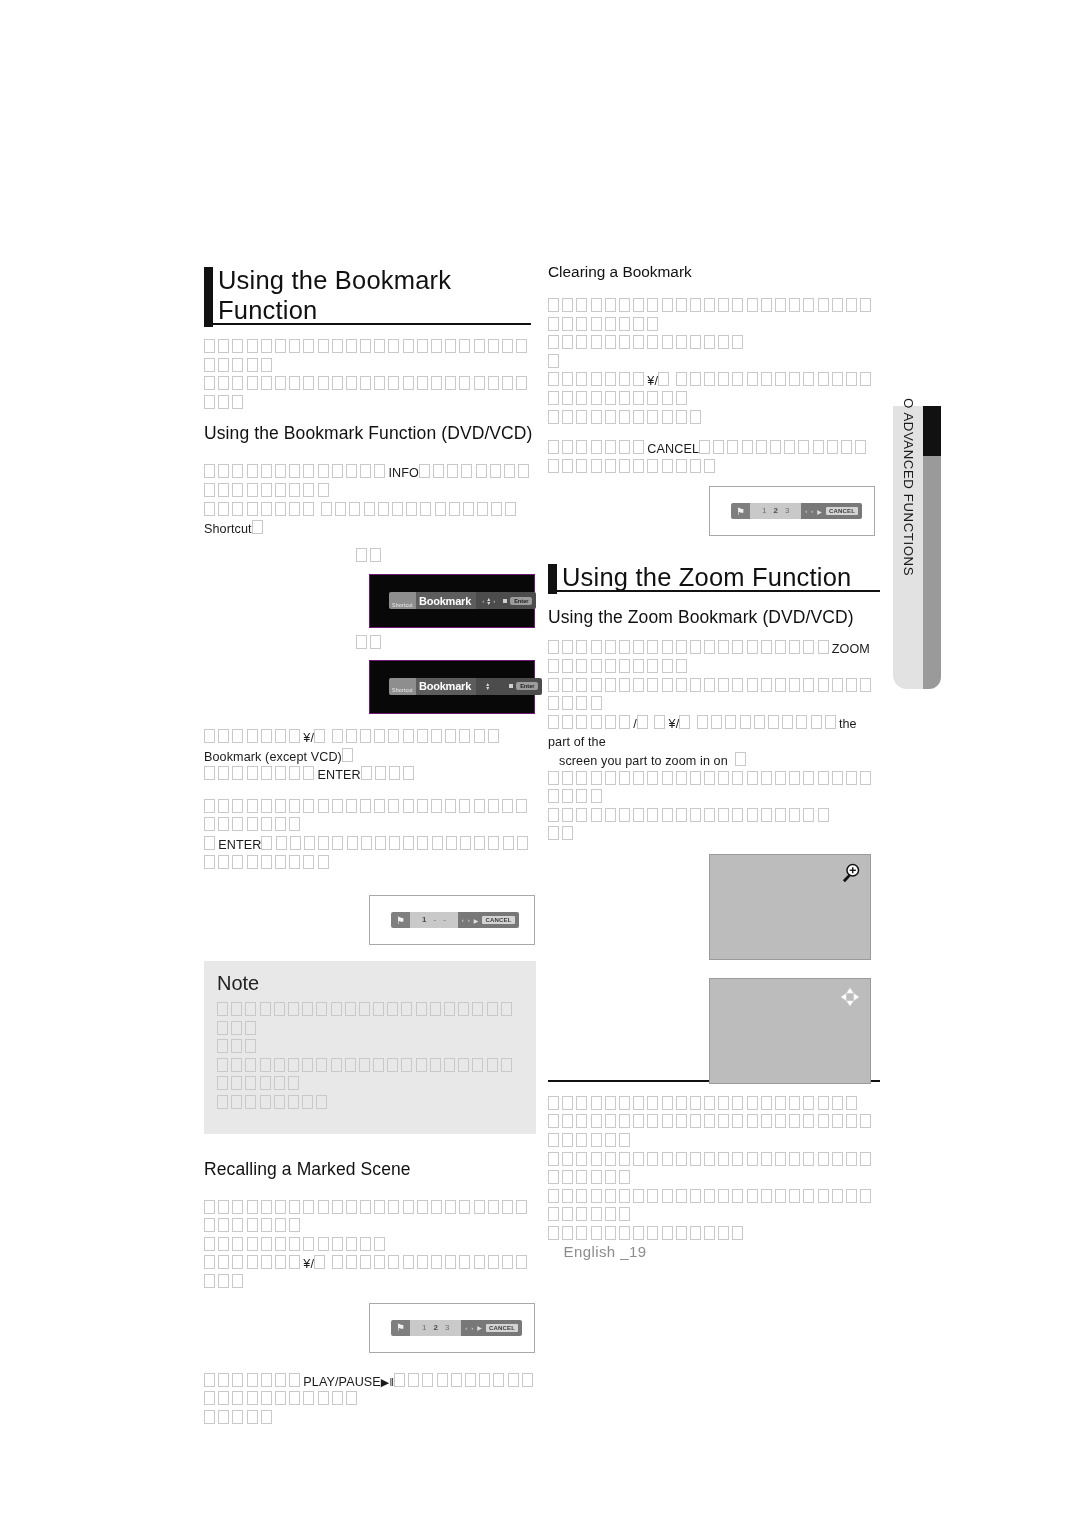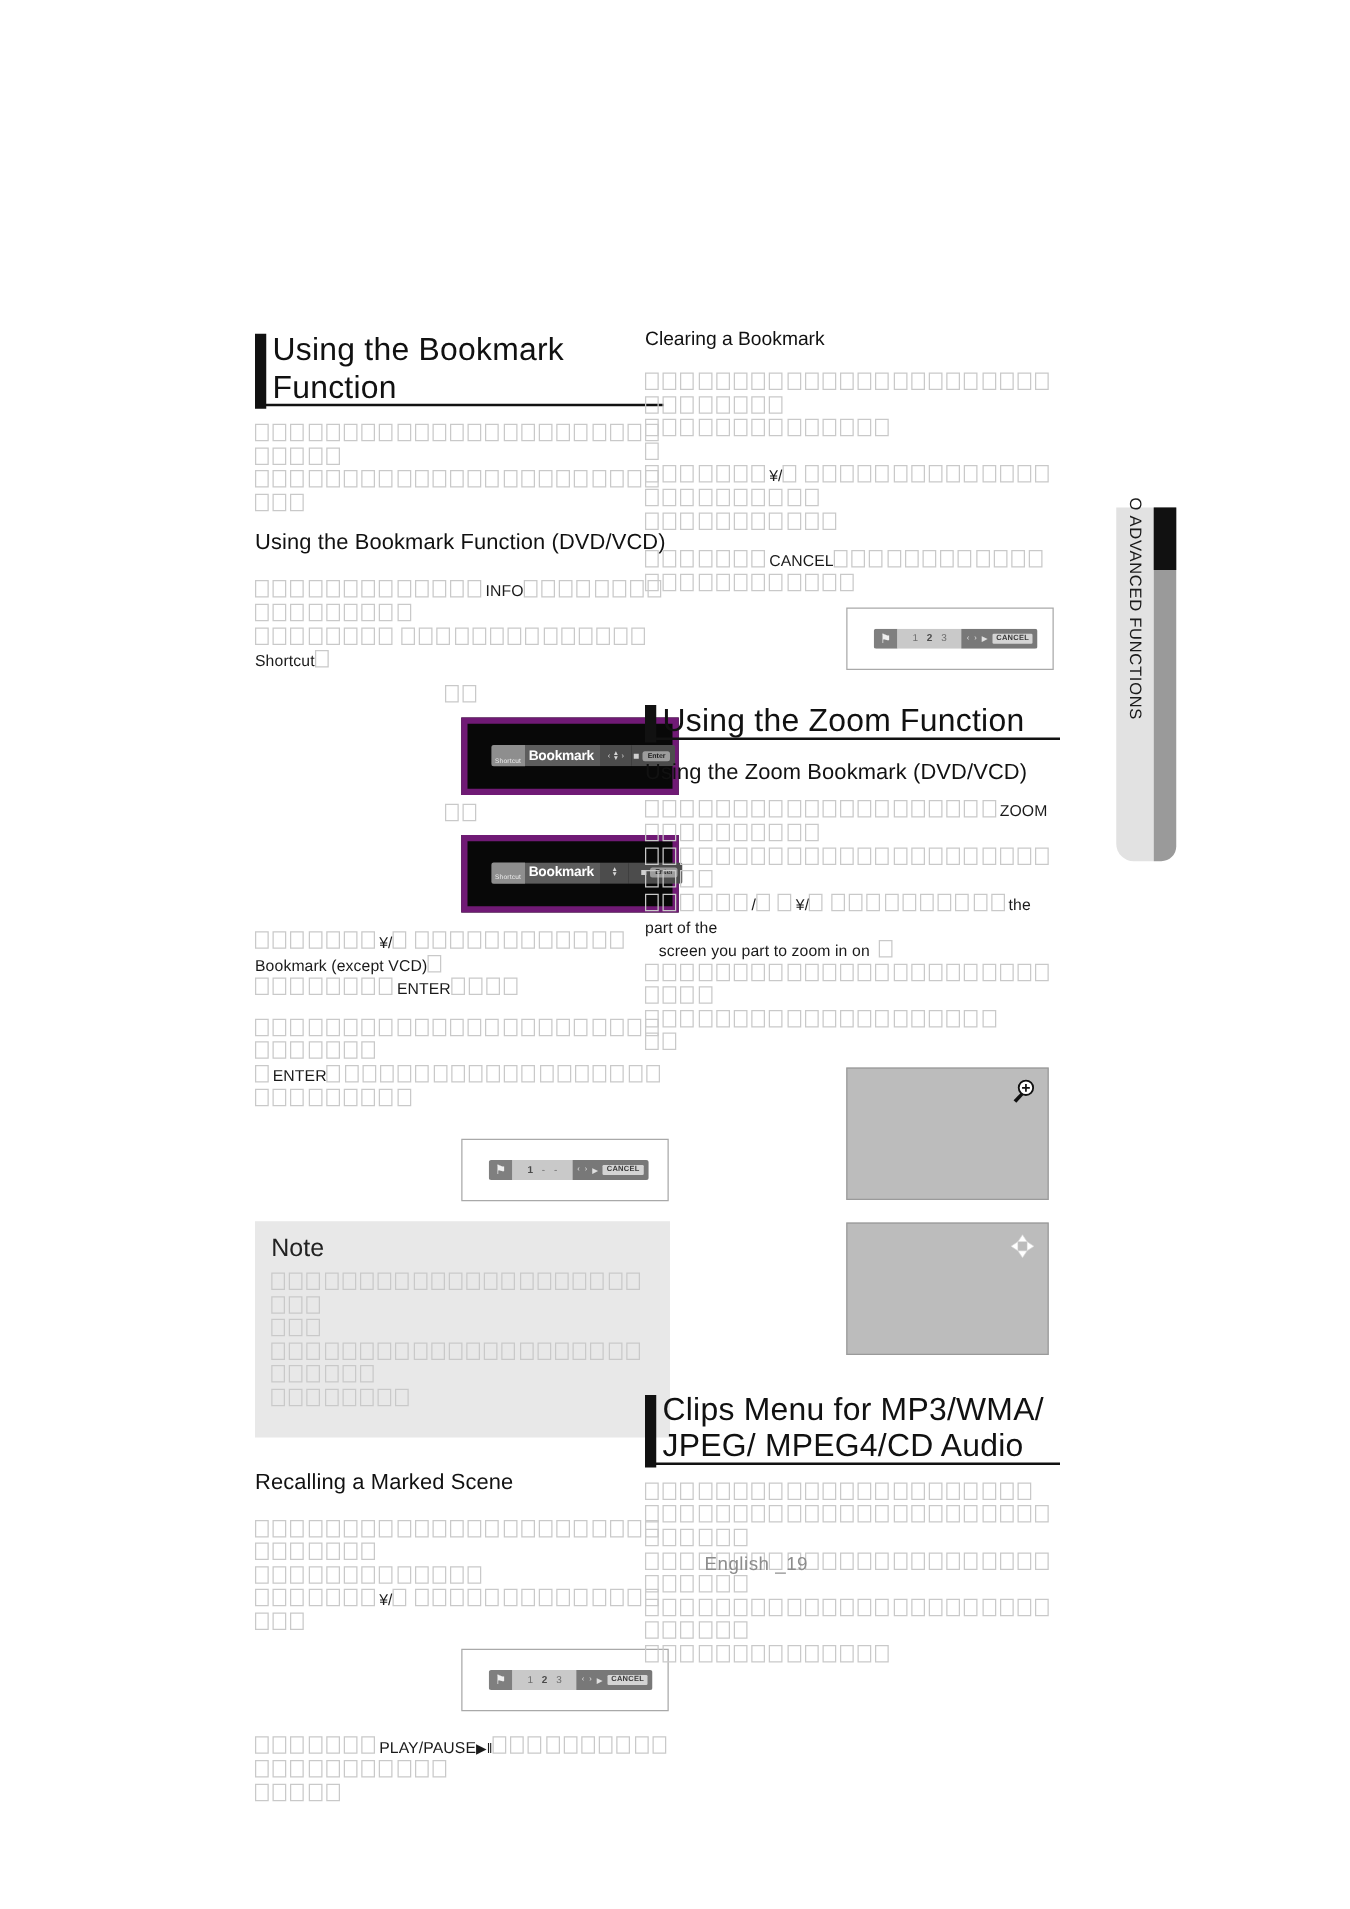--- a/index.html
+++ b/index.html
@@ -3,42 +3,42 @@
 <meta charset="utf-8">
 <style>
   html,body{margin:0;padding:0;background:#fff;}
   body{width:1080px;height:1527px;position:relative;font-family:"Liberation Sans",sans-serif;color:#1a1a1a;overflow:hidden;}
 
   .page{position:absolute;left:0;top:0;width:1080px;height:1527px;background:#fff;}
 
   
   .col{position:absolute;width:332px;}
   .col-left{left:204px;top:265px;}
-  .col-right{left:516px;top:262px;}
+  .col-right{left:548px;top:262px;}
 
   
   .h1{position:relative;font-size:25.5px;line-height:30px;font-weight:400;color:#111;
       letter-spacing:0.2px;padding-left:14px;margin:0 0 2px 0;}
   .h1 .bar{position:absolute;left:0;top:2px;width:9px;height:100%;background:#111;}
   .h1-rule{border-bottom:2.6px solid #111;margin-top:-4px;margin-bottom:14px;}
   .h1-rule.short{width:327px;}
 
   
   .h2{font-size:17.5px;line-height:22px;font-weight:400;color:#111;margin:0 0 12px 0;letter-spacing:0.1px;}
   .h3{font-size:15.4px;line-height:20px;font-weight:400;color:#111;margin:0 0 10px 0;}
 
   
   .tofu{display:inline-block;width:9px;height:12px;border:1px solid #c9c9c9;
         margin-right:3.2px;vertical-align:-1px;background:transparent;}
   .para{font-size:12.6px;line-height:18.6px;margin:0 0 9px 0;color:#333;}
   .para .lit{font-size:12.6px;color:#1a1a1a;letter-spacing:0.1px;}
   .indent{padding-left:11px;}
 
   
-  .osd-black{background:#080808;border:5px solid #701a75;position:relative;}
+  .osd-black{background:#080808;border:1px solid #701a75;position:relative;}
   .osd-bar{position:absolute;display:flex;align-items:center;height:17px;border-radius:2px;overflow:hidden;
            box-shadow:0 0 0 1px rgba(255,255,255,0.10) inset;}
   .osd-seg{display:flex;align-items:center;height:100%;}
   .seg-shortcut{background:#8e8e8e;color:#efefef;font-size:5.2px;letter-spacing:0.2px;padding:0 3px;
                 line-height:1;height:100%;display:flex;align-items:flex-end;padding-bottom:2.5px;}
   .seg-title{background:#5d5d5d;color:#ffffff;font-size:11px;font-weight:700;padding:0 5px 0 3px;letter-spacing:-0.2px;}
   .seg-nav{background:#4c4c4c;color:#d8d8d8;font-size:6px;padding:0 6px;display:flex;align-items:center;gap:3px;}
   .seg-ent{background:#4c4c4c;color:#e6e6e6;font-size:6px;padding:0 4px 0 2px;display:flex;align-items:center;gap:3px;}
   .ent-pill{background:#9c9c9c;color:#1d1d1d;font-size:5.6px;font-weight:700;border-radius:2px;padding:1px 4px;}
   .sq{width:4px;height:4px;background:#cfcfcf;display:inline-block;}
@@ -281,24 +281,20 @@
         <svg width="22" height="22" viewBox="0 0 24 24" aria-hidden="true">
           <polygon points="12,2 16,8 8,8" fill="#fff" stroke="#d7d7d7" stroke-width="0.6"></polygon>
           <polygon points="12,22 16,16 8,16" fill="#fff" stroke="#d7d7d7" stroke-width="0.6"></polygon>
           <polygon points="2,12 8,8 8,16" fill="#fff" stroke="#d7d7d7" stroke-width="0.6"></polygon>
           <polygon points="22,12 16,8 16,16" fill="#fff" stroke="#d7d7d7" stroke-width="0.6"></polygon>
           <rect x="8.5" y="8.5" width="7" height="7" fill="#bcbcbc"></rect>
         </svg>
       </span>
     </div>
 
-    <div class="h1" style="margin-top:30px;line-height:29px;">
-      <span class="bar"></span>
-      <span>Clips Menu for MP3/WMA/ JPEG/ MPEG4/CD Audio</span>
-    </div>
     <div class="h1-rule"></div>
 
     <div class="para" style="margin-top:12px;">
       <span class="tofu-run"><i class="tofu"></i><i class="tofu"></i><i class="tofu"></i><i class="tofu"></i><i class="tofu"></i><i class="tofu"></i><i class="tofu"></i><i class="tofu"></i><i class="tofu"></i><i class="tofu"></i><i class="tofu"></i><i class="tofu"></i><i class="tofu"></i><i class="tofu"></i><i class="tofu"></i><i class="tofu"></i><i class="tofu"></i><i class="tofu"></i><i class="tofu"></i><i class="tofu"></i><i class="tofu"></i><i class="tofu"></i></span><br>
       <span class="tofu-run"><i class="tofu"></i><i class="tofu"></i><i class="tofu"></i><i class="tofu"></i><i class="tofu"></i><i class="tofu"></i><i class="tofu"></i><i class="tofu"></i><i class="tofu"></i><i class="tofu"></i><i class="tofu"></i><i class="tofu"></i><i class="tofu"></i><i class="tofu"></i><i class="tofu"></i><i class="tofu"></i><i class="tofu"></i><i class="tofu"></i><i class="tofu"></i><i class="tofu"></i><i class="tofu"></i><i class="tofu"></i><i class="tofu"></i><i class="tofu"></i><i class="tofu"></i><i class="tofu"></i><i class="tofu"></i><i class="tofu"></i><i class="tofu"></i></span><br>
       <span class="tofu-run"><i class="tofu"></i><i class="tofu"></i><i class="tofu"></i><i class="tofu"></i><i class="tofu"></i><i class="tofu"></i><i class="tofu"></i><i class="tofu"></i><i class="tofu"></i><i class="tofu"></i><i class="tofu"></i><i class="tofu"></i><i class="tofu"></i><i class="tofu"></i><i class="tofu"></i><i class="tofu"></i><i class="tofu"></i><i class="tofu"></i><i class="tofu"></i><i class="tofu"></i><i class="tofu"></i><i class="tofu"></i><i class="tofu"></i><i class="tofu"></i><i class="tofu"></i><i class="tofu"></i><i class="tofu"></i><i class="tofu"></i><i class="tofu"></i></span><br>
       <span class="tofu-run"><i class="tofu"></i><i class="tofu"></i><i class="tofu"></i><i class="tofu"></i><i class="tofu"></i><i class="tofu"></i><i class="tofu"></i><i class="tofu"></i><i class="tofu"></i><i class="tofu"></i><i class="tofu"></i><i class="tofu"></i><i class="tofu"></i><i class="tofu"></i><i class="tofu"></i><i class="tofu"></i><i class="tofu"></i><i class="tofu"></i><i class="tofu"></i><i class="tofu"></i><i class="tofu"></i><i class="tofu"></i><i class="tofu"></i><i class="tofu"></i><i class="tofu"></i><i class="tofu"></i><i class="tofu"></i><i class="tofu"></i><i class="tofu"></i></span><br>
       <span class="tofu-run"><i class="tofu"></i><i class="tofu"></i><i class="tofu"></i><i class="tofu"></i><i class="tofu"></i><i class="tofu"></i><i class="tofu"></i><i class="tofu"></i><i class="tofu"></i><i class="tofu"></i><i class="tofu"></i><i class="tofu"></i><i class="tofu"></i><i class="tofu"></i></span>
     </div>
   </div>

